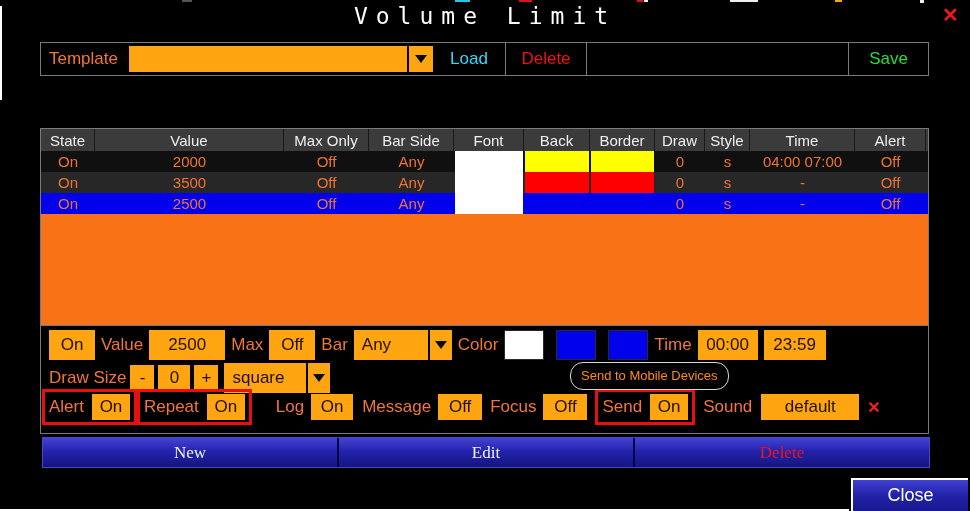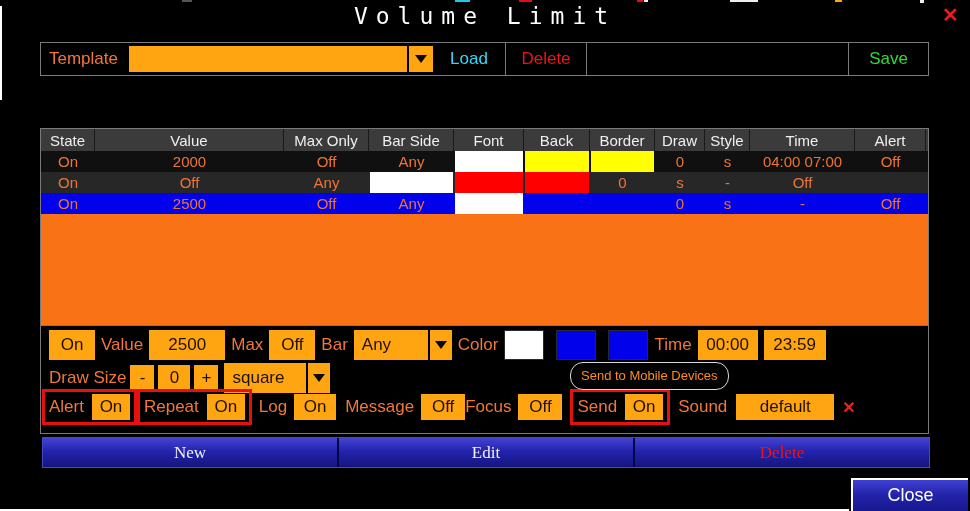--- a/index.html
+++ b/index.html
@@ -142,20 +142,21 @@
         <div class="cellfill" style="background-color: rgb(255, 255, 0);"></div>
       </div>
     <div>0</div>
     <div>s</div>
     <div>04:00 07:00</div>
     <div>Off</div>
   </div>
 
   <div class="t-grid t-row r1">
     <div>On</div>
+    <div>3500</div>
     <div>Off</div>
     <div>Any</div>
     <div>
         <div class="cellfill" style="background-color: rgb(255, 255, 255);"></div>
       </div>
     <div>
         <div class="cellfill" style="background-color: rgb(255, 0, 0);"></div>
       </div>
     <div>
         <div class="cellfill" style="background-color: rgb(255, 0, 0);"></div>
@@ -226,25 +227,25 @@
 
   <div class="erow rowC">
     <div class="red-wrap" style="margin-left:1px">
       <span class="lbl">Alert</span>
       <div class="obtn" style="width:38px">On</div>
     </div>
     <div class="red-wrap" style="margin-left:0">
       <span class="lbl">Repeat</span>
       <div class="obtn" style="width:38px">On</div>
     </div>
-    <span class="lbl" style="margin-left:7px">Log</span>
+    <span class="lbl" style="margin-left:24px">Log</span>
     <div class="obtn" style="width:42px;margin-left:7px">On</div>
     <span class="lbl" style="margin-left:9px">Message</span>
     <div class="obtn" style="width:44px;margin-left:7px">Off</div>
-    <span class="lbl" style="">Focus</span>
+    <span class="lbl" style="margin-left:8px">Focus</span>
     <div class="obtn" style="width:44px;margin-left:7px">Off</div>
     <div class="red-wrap" style="margin-left:8px">
       <span class="lbl">Send</span>
       <div class="obtn" style="width:38px">On</div>
     </div>
     <span class="lbl" style="margin-left:8px">Sound</span>
     <div class="obtn" style="width:98px;margin-left:9px">default</div>
     <span class="sound-x" style="margin-left:8px">✕</span>
   </div>
 </div>

